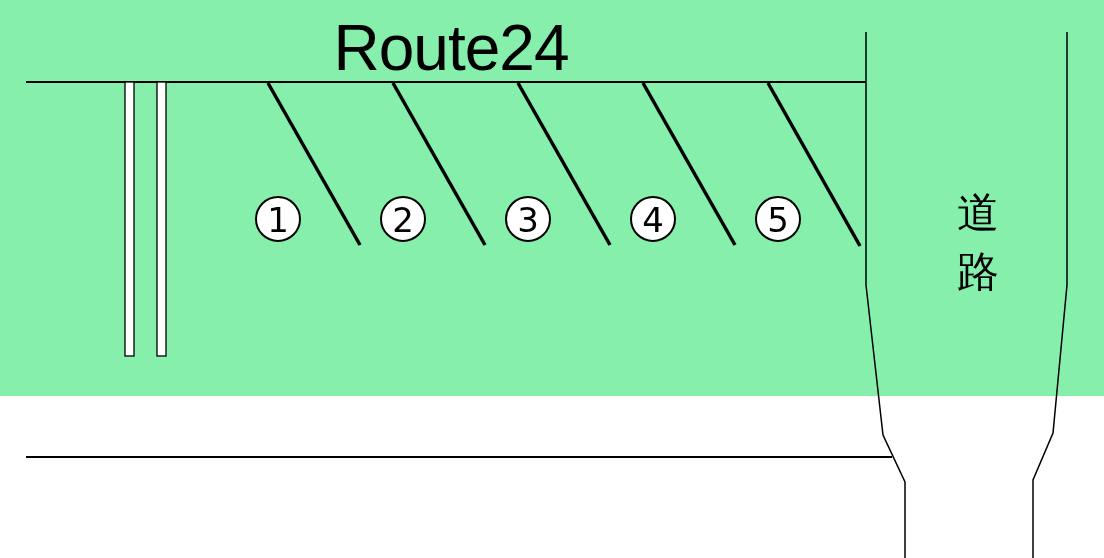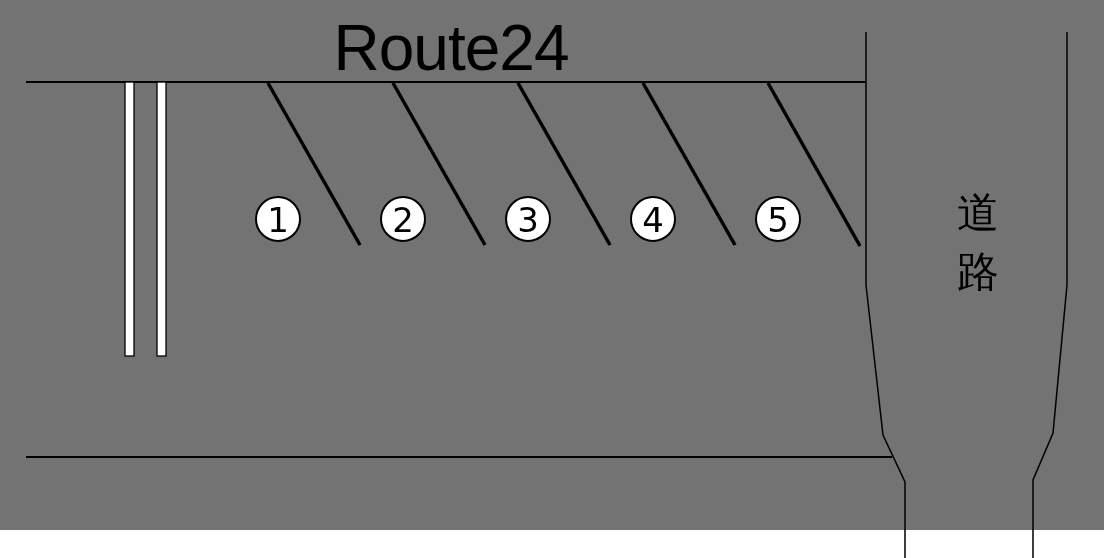--- a/index.html
+++ b/index.html
@@ -7,22 +7,22 @@
     padding: 0;
     background: #ffffff;
     width: 1104px;
     height: 558px;
     overflow: hidden;
     font-family: "Liberation Sans", "DejaVu Sans", sans-serif;
   }
   .canvas {
     position: relative;
     width: 1104px;
-    height: 530px;
-    background: #737373;
+    height: 396px;
+    background: #86efac;
   }
   svg { display: block; }
   .title-text {
     font-family: "Liberation Sans", "DejaVu Sans", sans-serif;
     font-size: 64px;
     letter-spacing: -1px;
     fill: #000000;
   }
   .space-num {
     font-family: "DejaVu Sans", "Liberation Sans", sans-serif;

